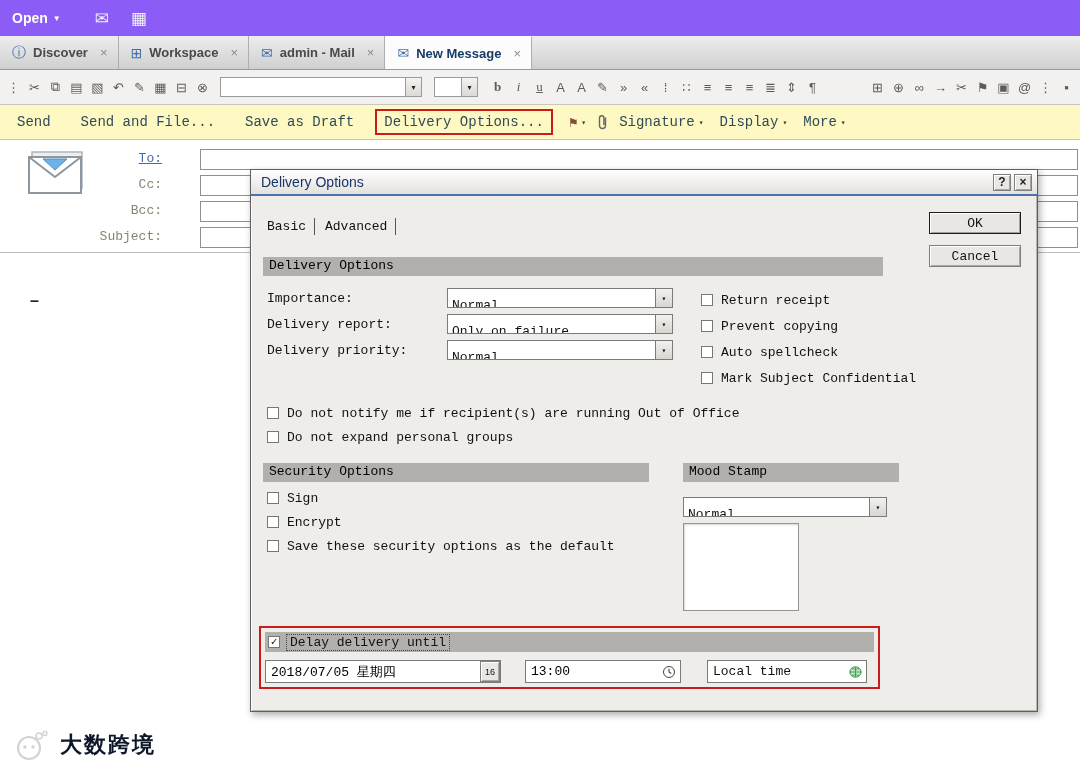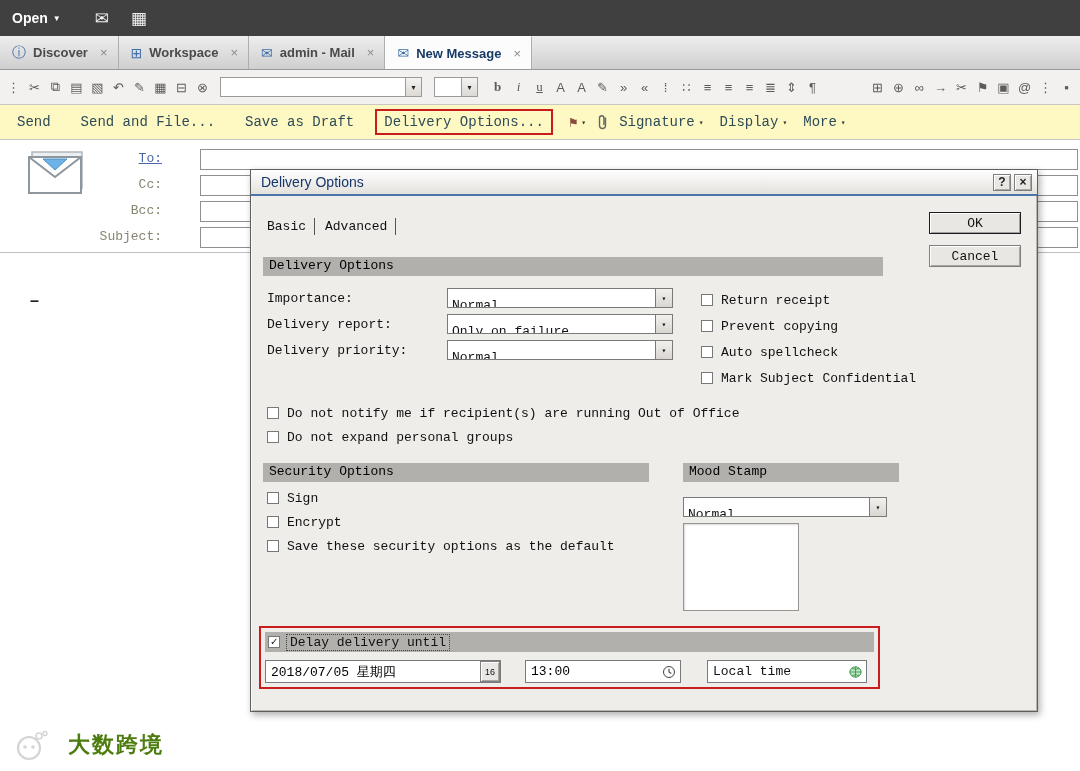--- a/index.html
+++ b/index.html
@@ -1,21 +1,21 @@
 <!DOCTYPE html>
 <html><head>
 <meta charset="utf-8">
 <style>
   * { margin:0; padding:0; box-sizing:border-box; }
   html,body { background:#fff; }
   #screen { position:relative; width:1080px; height:771px; background:#fff; overflow:hidden;
             font-family:"Liberation Sans", sans-serif; }
 
   
-  .topbar { position:absolute; left:0; top:0; width:1080px; height:36px; background:#404040;
+  .topbar { position:absolute; left:0; top:0; width:1080px; height:36px; background:#8b5cf6;
             display:flex; align-items:center; }
   .open-menu { color:#fff; font-weight:bold; font-size:14px; margin-left:12px; display:flex; align-items:center; cursor:default; }
   .open-caret { font-size:8px; margin-left:5px; color:#fff; }
   .topbar-icons { display:flex; margin-left:34px; gap:22px; }
   .topbar-icon { color:#f0f0f0; font-size:17px; }
 
   
   .tabbar { position:absolute; top:36px; left:0; width:1080px; height:34px;
             background:linear-gradient(#eeeeee,#cfcfcf); border-bottom:1px solid #9a9a9a; display:flex; }
   .tab { display:flex; align-items:center; padding:0 10px 0 12px; border-right:1px solid #aeaeae;
@@ -124,22 +124,22 @@
   .dt-tz   { width:160px; margin-left:26px; }
   .dt-input { flex:1; border:none; outline:none; background:transparent; padding:0 5px;
               font-family:"Liberation Mono","DejaVu Sans Mono",monospace; font-size:13px; min-width:0; }
   .cal-btn { width:20px; height:21px; display:flex; align-items:center; justify-content:center;
              font-size:9px; font-family:"Liberation Sans",sans-serif; }
   .ico-cell { width:22px; display:flex; align-items:center; justify-content:center; }
 
   
 
   
-  .watermark { position:absolute; left:14px; top:729px; display:flex; align-items:center; gap:20px;
-               color:#4d7c0f; }
+  .watermark { position:absolute; left:14px; top:729px; display:flex; align-items:center; gap:12px;
+               color:#0f172a; }
   .wm-text { font-size:22px; font-weight:bold; letter-spacing:2px; }
 </style>
 </head>
 <body>
 
 <div id="screen">
 
   <div class="topbar">
     <div class="open-menu">
       <span>Open</span>

